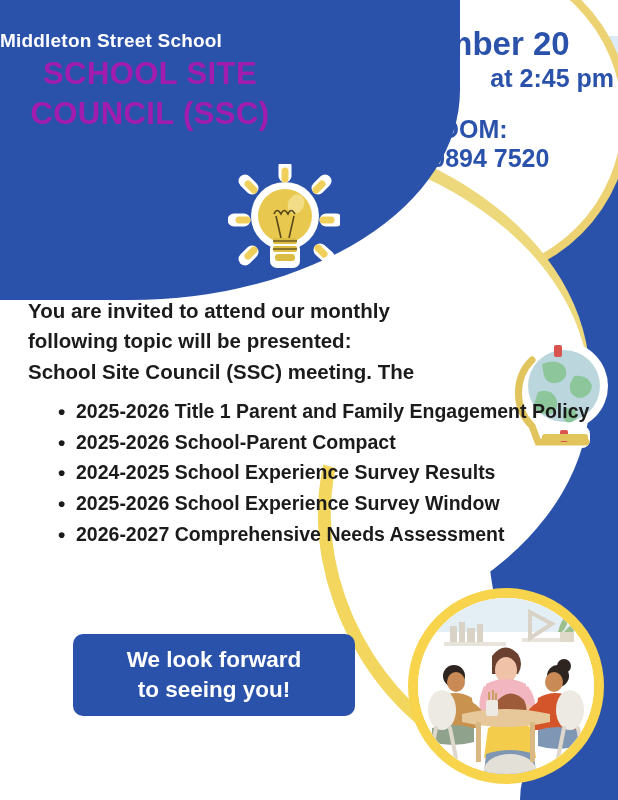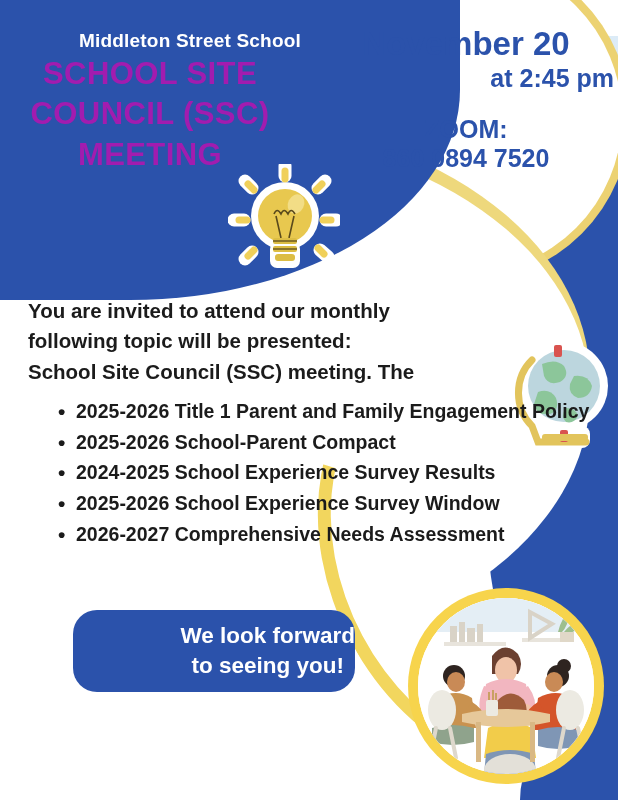--- a/index.html
+++ b/index.html
@@ -132,26 +132,24 @@
     border-radius: 50%;
     border-right-color: transparent;
     border-top-color: transparent;
     transform: rotate(-28deg);
   }
 
   
   .school-name {
     position: absolute;
     left: 0; top: 30px; width: 300px;
-    text-align: center;
     color: #ffffff;
     font-size: 19px;
     font-weight: bold;
     letter-spacing: .2px;
-    padding-left: 40px;
   }
   .main-title {
     position: absolute;
     left: 0; top: 54px; width: 300px;
     text-align: center;
     color: #a21caf;
     font-size: 31px;
     font-weight: bold;
     line-height: 1.30;
     letter-spacing: .4px;
@@ -219,27 +217,27 @@
   .topic-list li::before {
     content: "\2022";
     position: absolute;
     left: 0; top: -1px;
     font-size: 21px;
   }
 
   
   .cta {
     position: absolute;
-    left: 73px; top: 610px;
+    left: 73px; top: 634px;
     width: 282px; height: 82px;
     background: #2b52ab;
-    border-radius: 24px;
+    border-radius: 10px;
     display: flex;
     align-items: center;
-    justify-content: flex-end;
+    justify-content: center;
     text-align: center;
     color: #ffffff;
     font-size: 22.5px;
     font-weight: bold;
     line-height: 1.32;
   }
 </style>
 </head>
 <body>
 
@@ -268,21 +266,20 @@
 
   <div class="yellow-arc-right"></div>
 
   <div class="blue-bottom-right"></div>
 
   <div class="school-name">Middleton Street School</div>
 
   <div class="main-title">
     <div>SCHOOL SITE</div>
     <div>COUNCIL (SSC)</div>
-    <div>MEETING</div>
   </div>
 
   <div class="date-block">
     <div class="date-date">November 20</div>
     <div class="date-time">at 2:45 pm</div>
     <div class="zoom-label">ZOOM:</div>
     <div class="zoom-id">860 0894 7520</div>
   </div>
 
   <svg class="bulb" viewBox="0 0 112 114">

